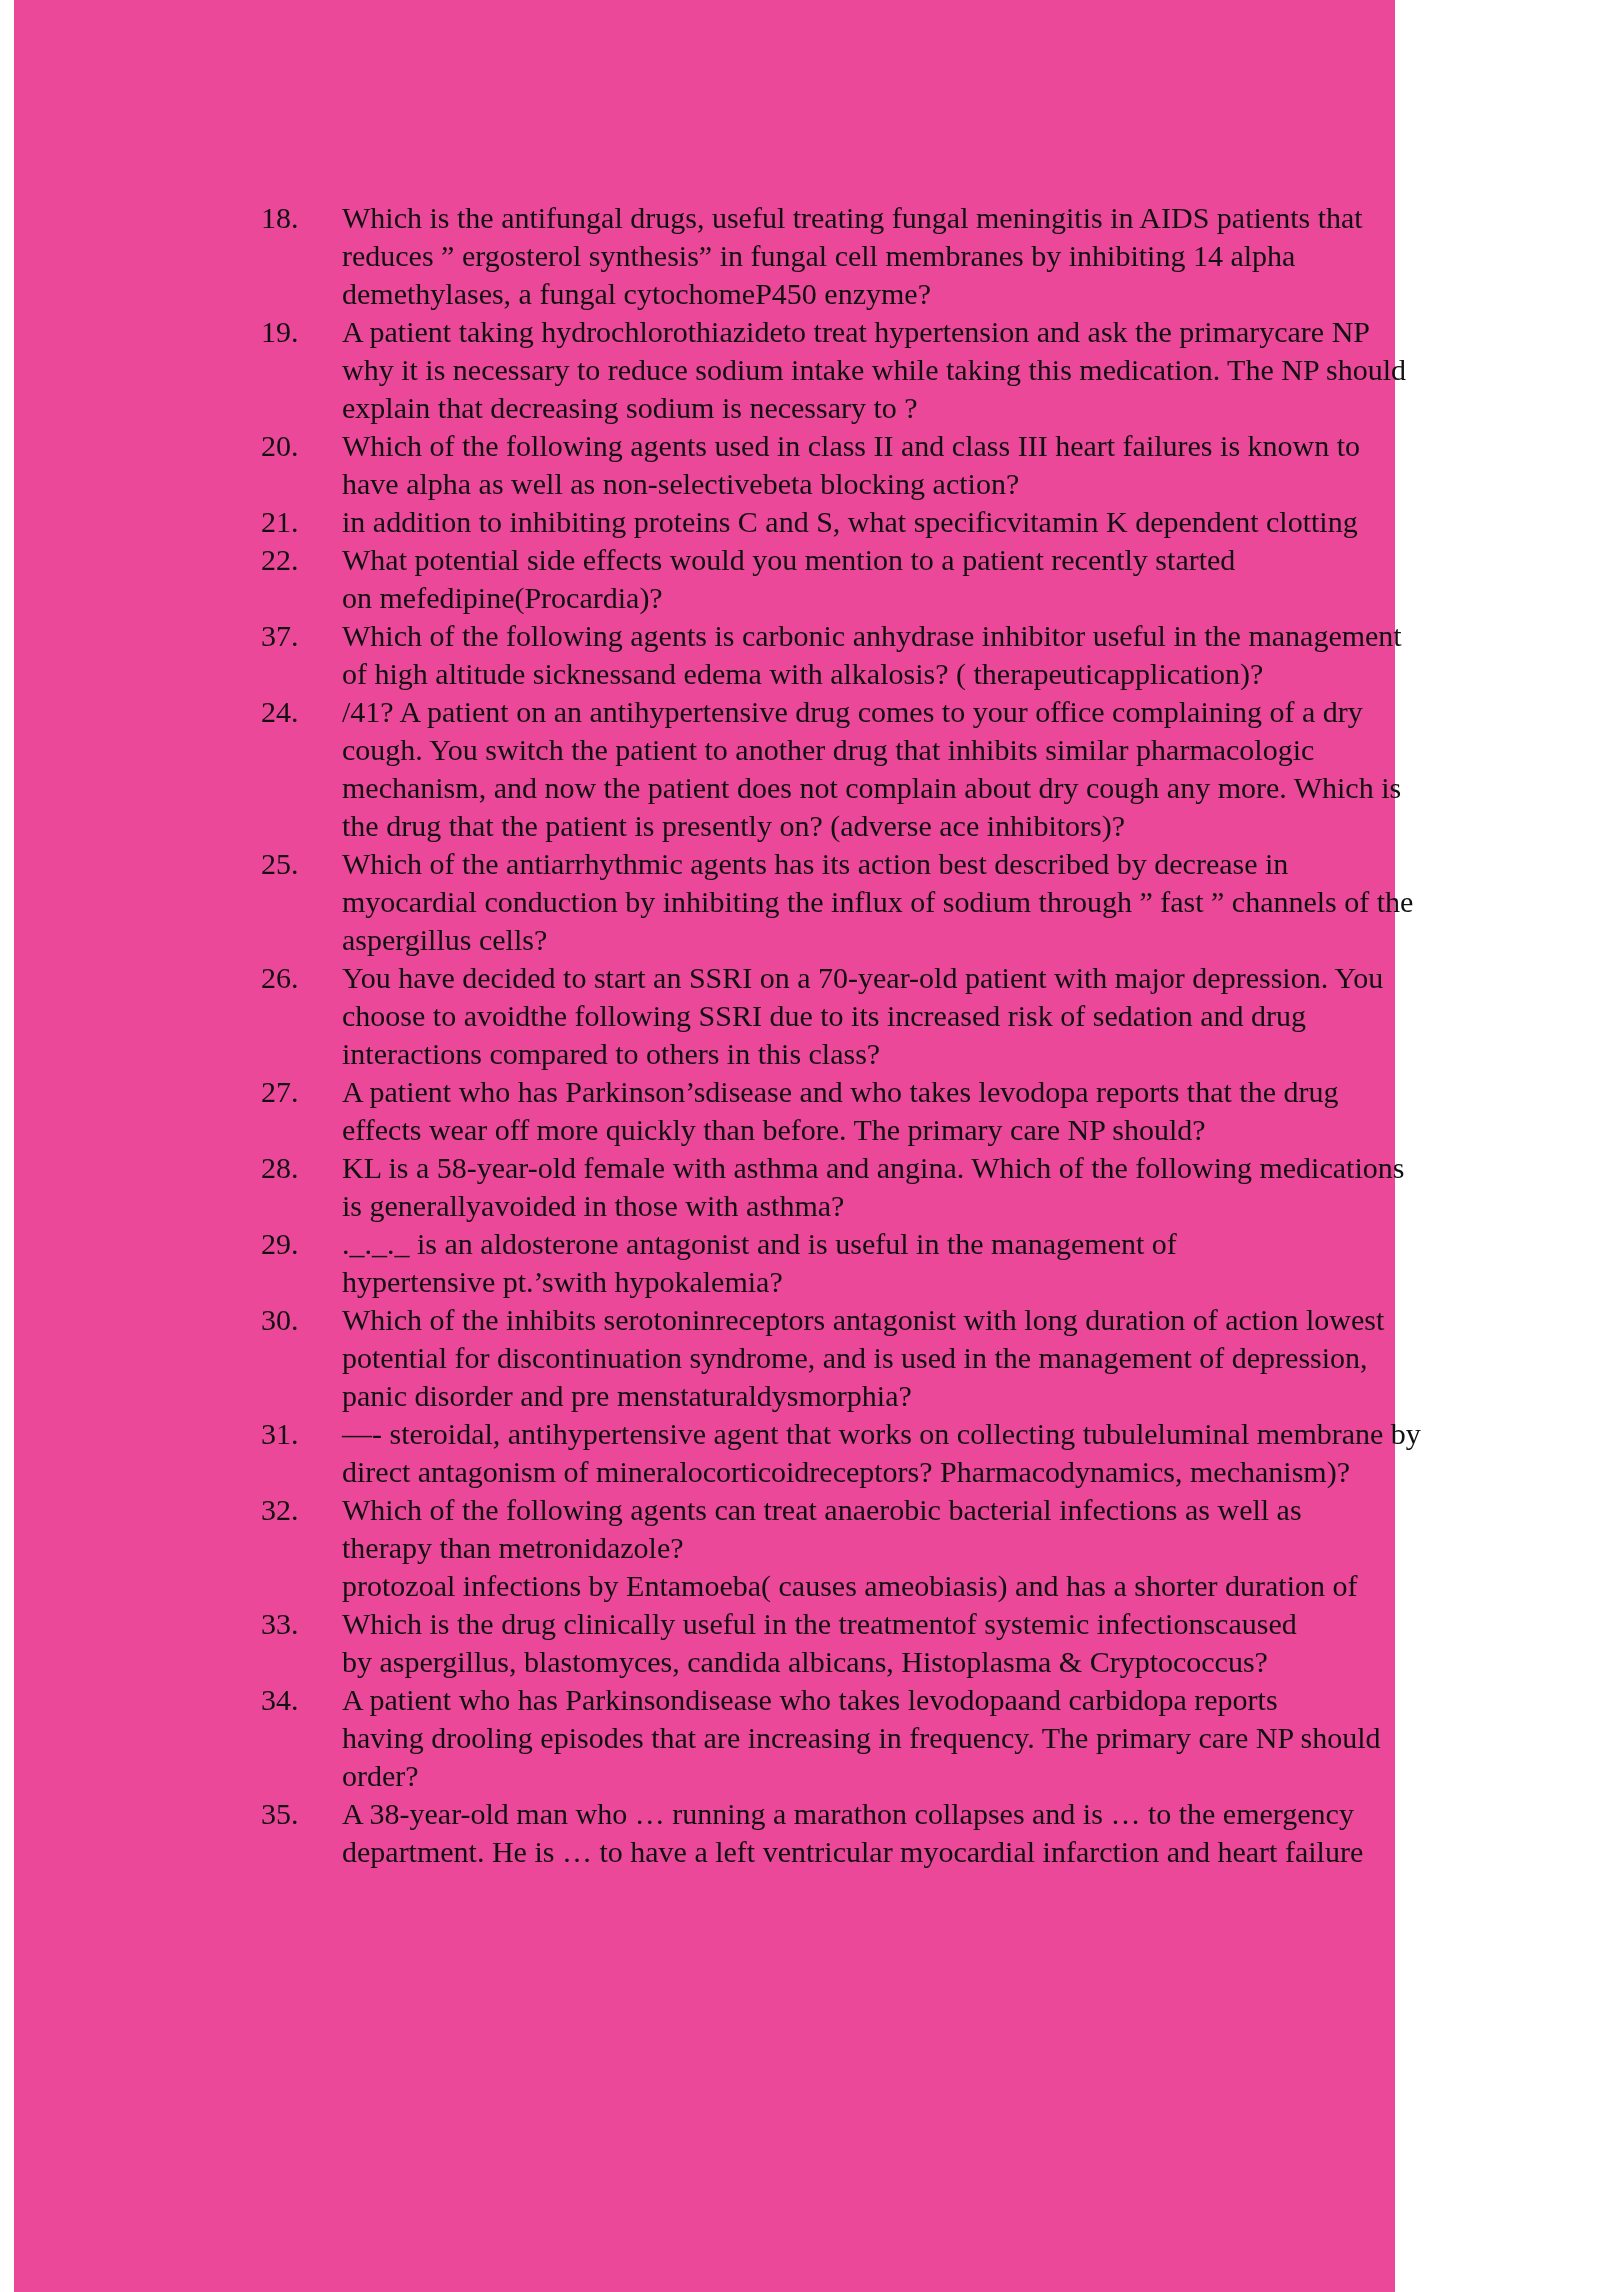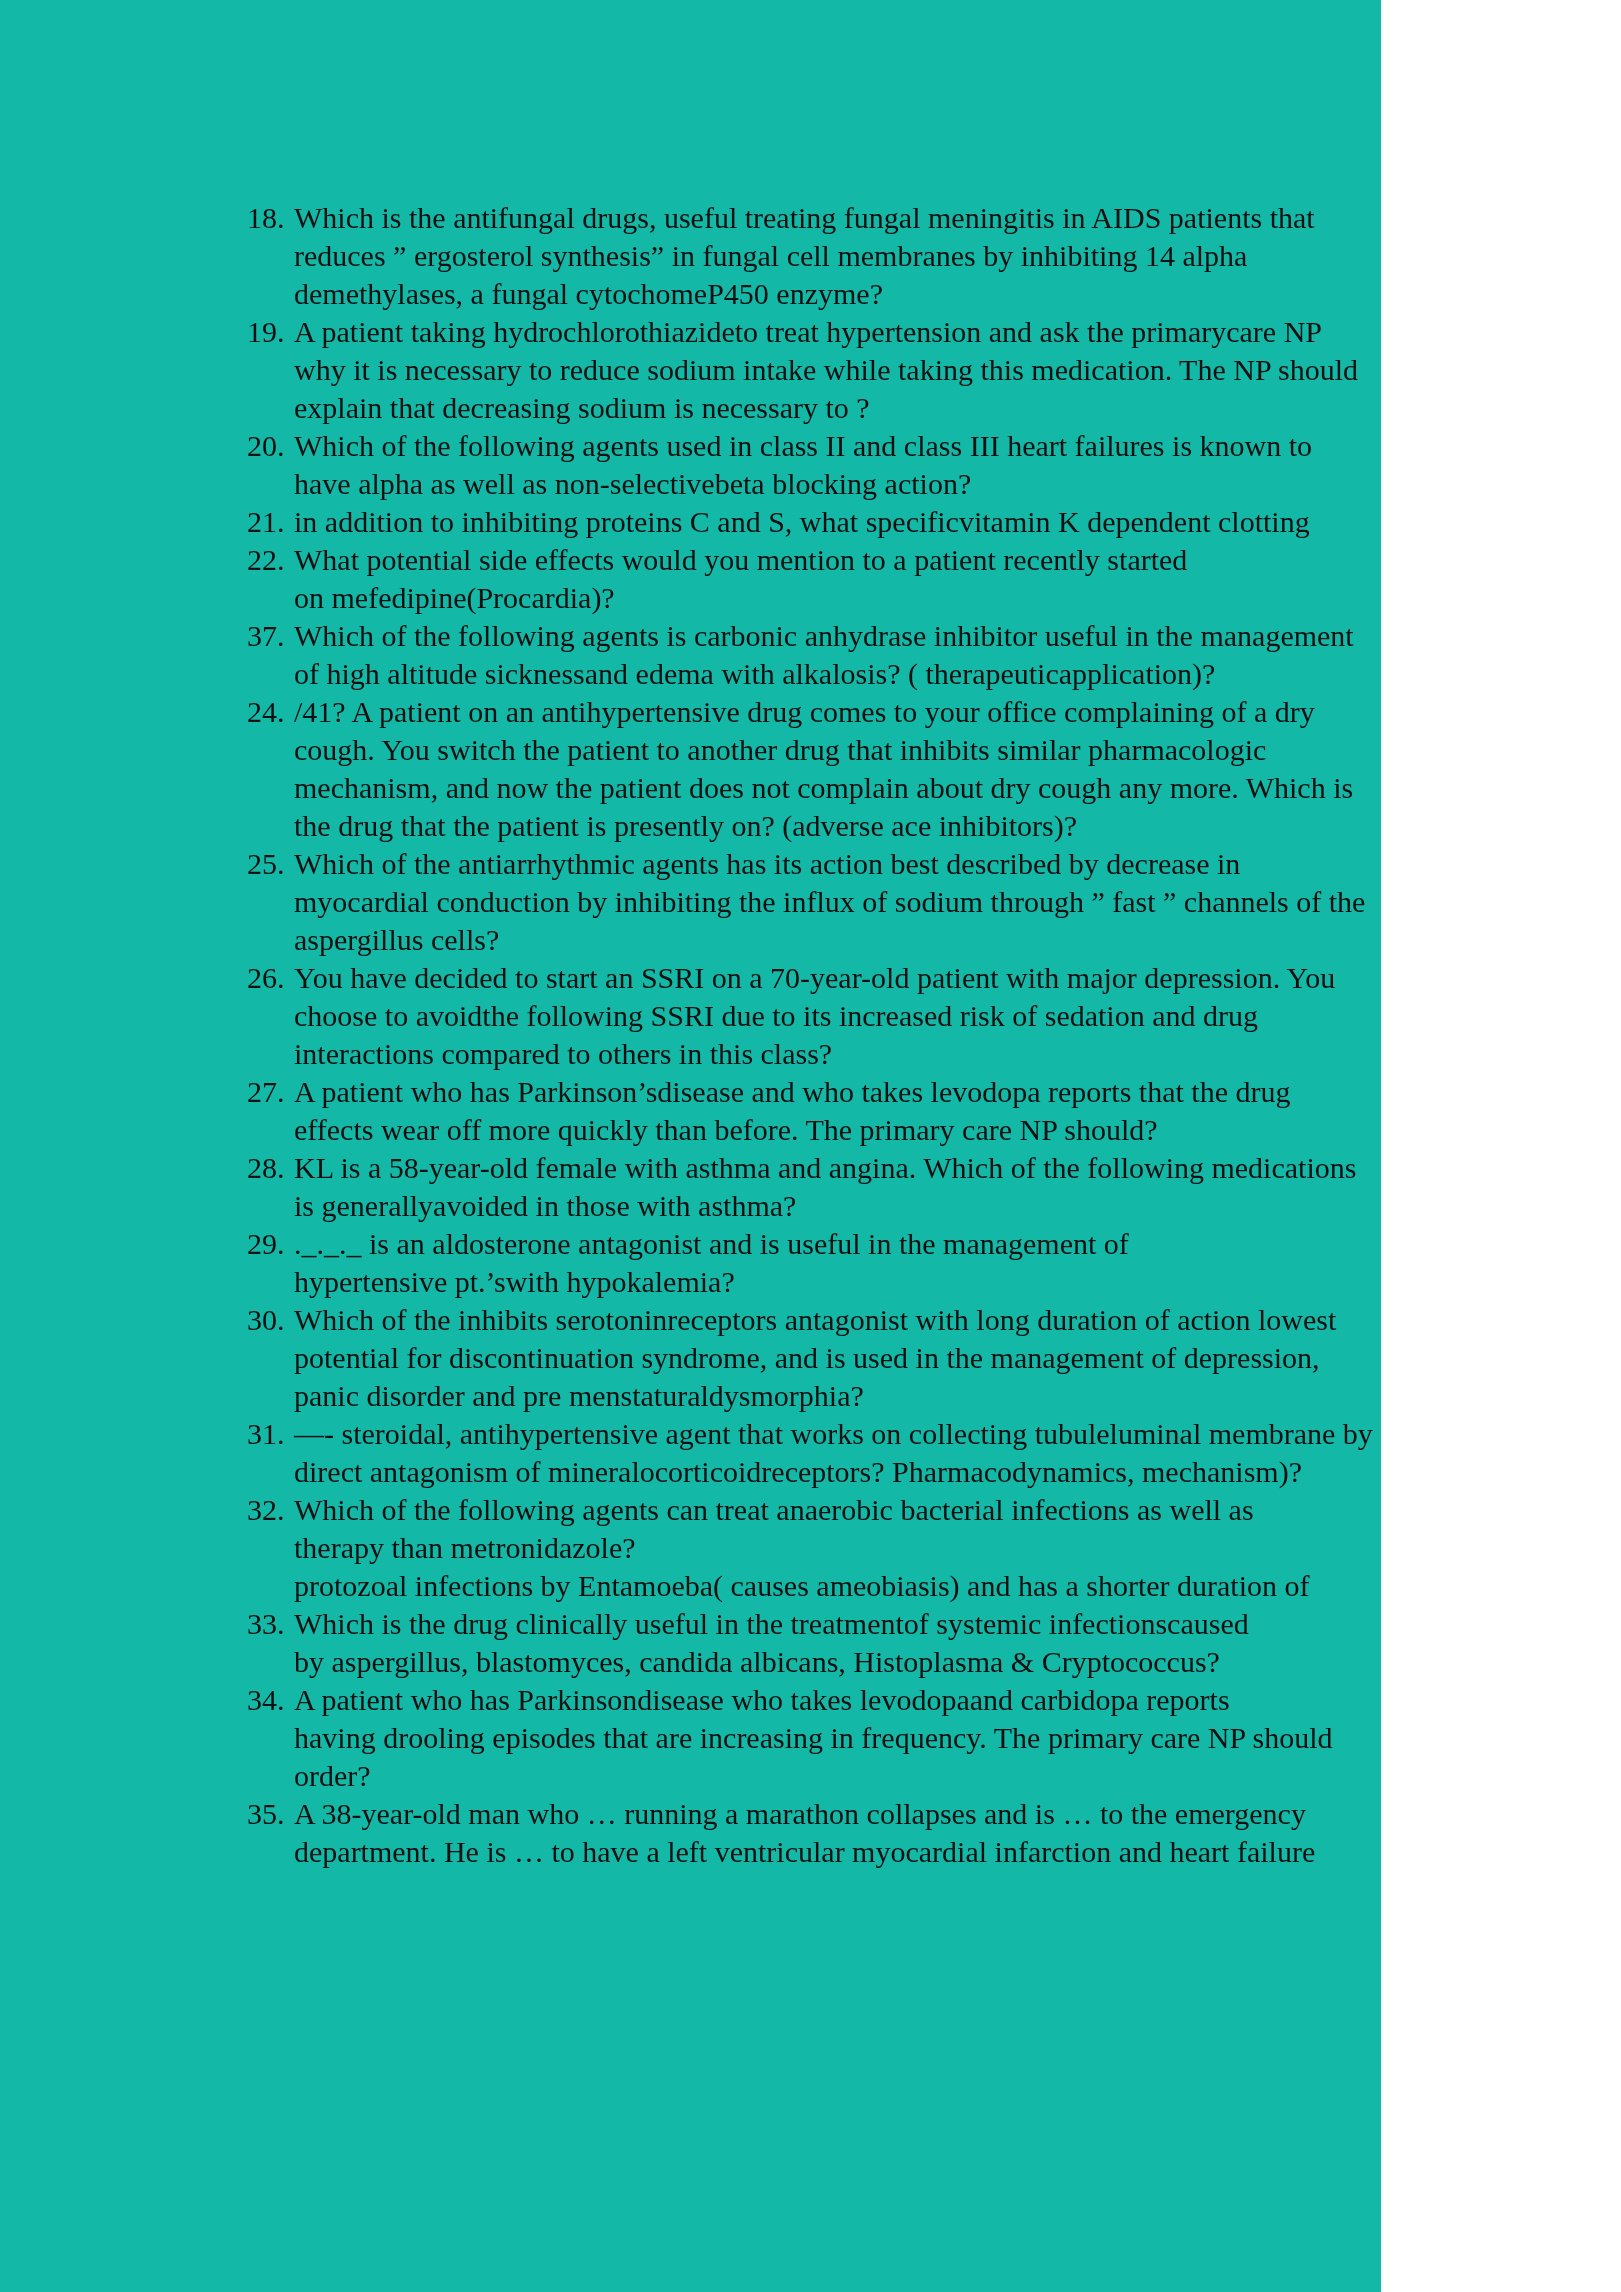--- a/index.html
+++ b/index.html
@@ -8,25 +8,25 @@
       background: #ffffff;
     }
     body {
       width: 1621px;
       height: 2293px;
       position: relative;
       overflow: hidden;
     }
     .page {
       position: absolute;
-      left: 0;
+      left: 14px;
       top: 0;
       width: 1381px;
       height: 2293px;
-      background: #14b8a6;
+      background: #ec4899;
     }
     .qlist {
       position: absolute;
       left: 247px;
       top: 199px;
       width: 1274px;
       margin: 0;
       padding: 0;
       list-style: none;
       font-family: "Liberation Serif", "DejaVu Serif", serif;
@@ -44,20 +44,21 @@
       flex: 0 0 47px;
       white-space: nowrap;
     }
     .qtext {
       flex: 1 1 auto;
       white-space: nowrap;
     }
     .qline {
       display: block;
       white-space: pre;
+      margin-left: 34px;
     }
   </style>
 </head>
 <body>
 
 <div class="page">
   <ol class="qlist" id="qlist">
       <li class="qitem">
         <span class="qnum">18.</span>
         <div class="qtext">

